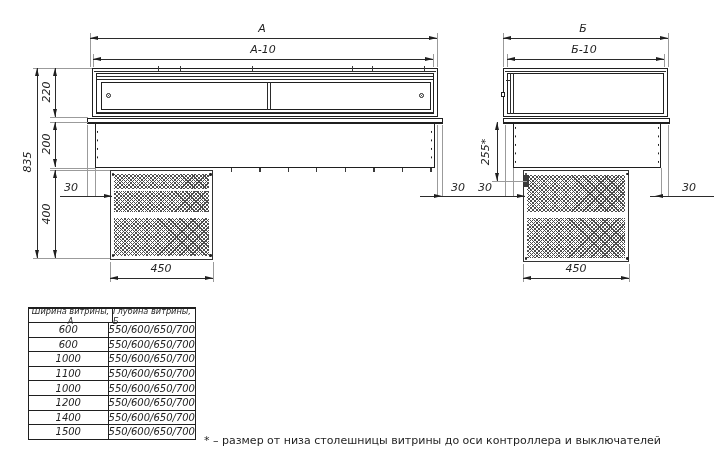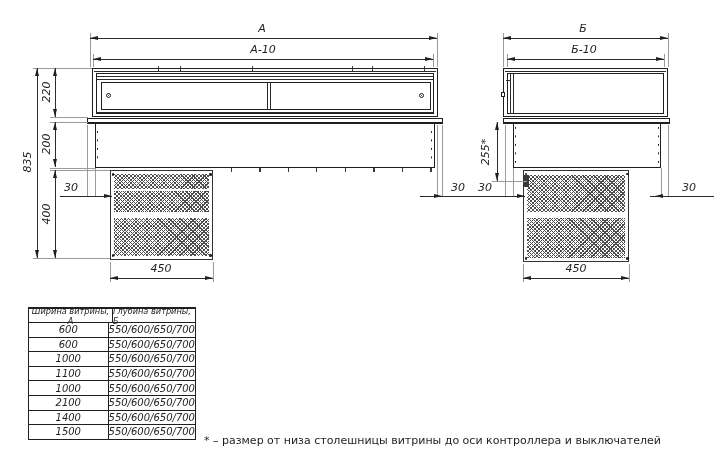--- a/index.html
+++ b/index.html
@@ -232,21 +232,21 @@
     </div>
     <div class="trow">
       <div class="c1">1100</div>
       <div class="c2">550/600/650/700</div>
     </div>
     <div class="trow">
       <div class="c1">1000</div>
       <div class="c2">550/600/650/700</div>
     </div>
     <div class="trow">
-      <div class="c1">2100</div>
+      <div class="c1">1200</div>
       <div class="c2">550/600/650/700</div>
     </div>
     <div class="trow">
       <div class="c1">1400</div>
       <div class="c2">550/600/650/700</div>
     </div>
     <div class="trow">
       <div class="c1">1500</div>
       <div class="c2">550/600/650/700</div>
     </div>

